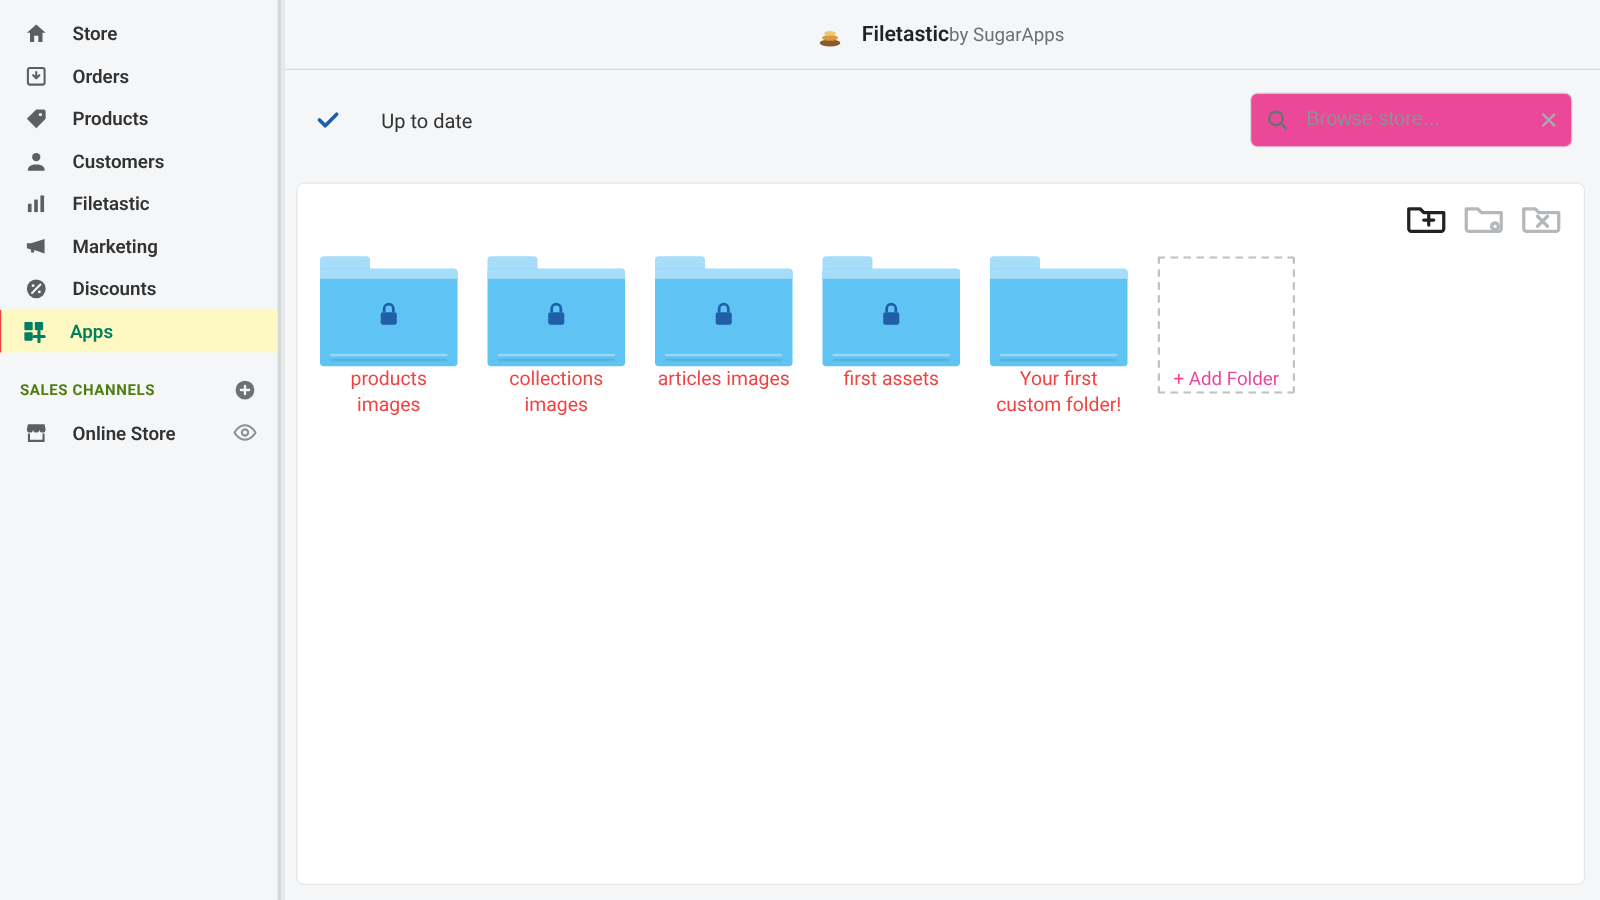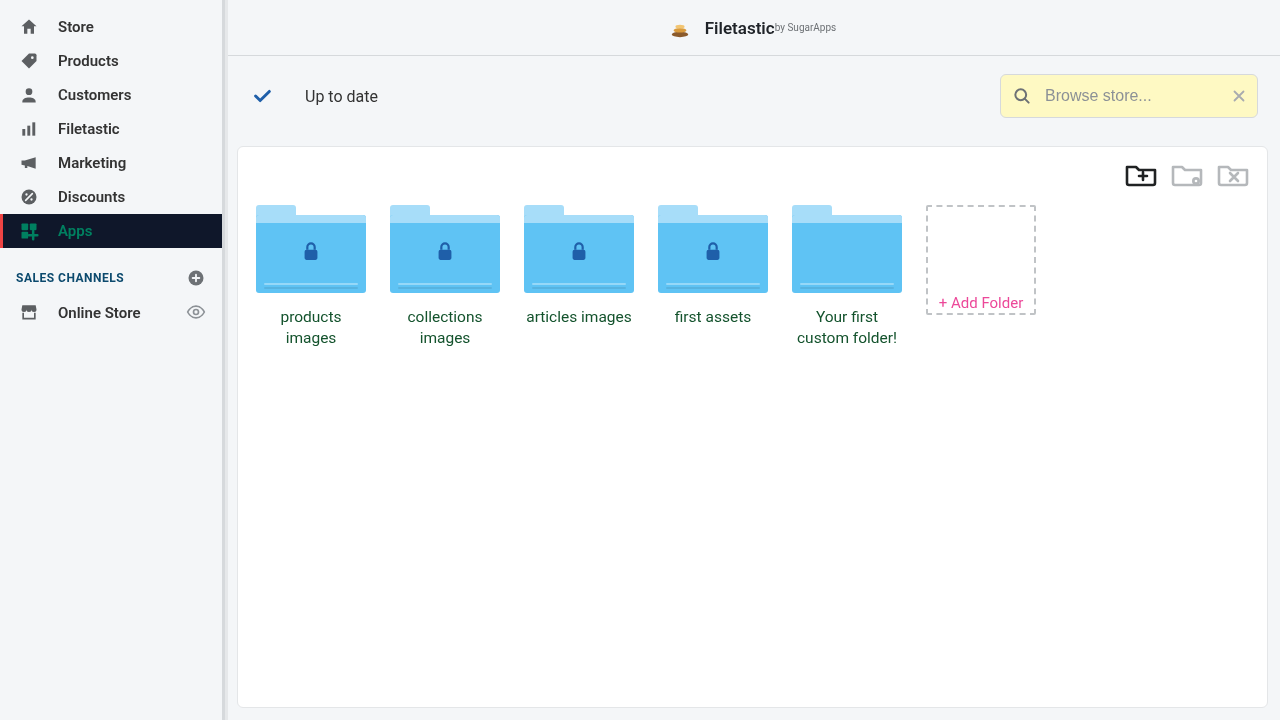--- a/index.html
+++ b/index.html
@@ -4,62 +4,62 @@
 <style>
   * { box-sizing: border-box; margin: 0; padding: 0; }
   html, body { width: 1280px; height: 720px; font-family: -apple-system, BlinkMacSystemFont, "Segoe UI", Roboto, Arial, sans-serif; background: #f4f6f8; overflow: hidden; }
   .app { display: flex; width: 100%; height: 100%; }
 
   
   .sidebar { width: 225px; height: 100%; background: #f4f6f8; border-right: 3px solid #d6d9dc; padding-top: 10px; position: relative; }
   .sidebar::after { content:""; position:absolute; top:0; right:-6px; width:3px; height:100%; background:#e6e8ea;}
   .nav-item { display: flex; align-items: center; height: 34px; padding-left: 18px; gap: 18px; font-size: 15px; font-weight: 600; color: #333; cursor: pointer; }
   .nav-item .icon { width: 22px; display:flex; justify-content:center; color:#5c5f62; }
-  .nav-item.active { background: #0f172a; color: #008060; border-left: 3px solid #ef4444; padding-left: 15px; }
+  .nav-item.active { background: #fef9c3; color: #008060; border-left: 1px solid #ef4444; padding-left: 15px; }
   .nav-item.active .icon { color:#008060; }
-  .section-header { display:flex; align-items:center; justify-content:space-between; padding: 20px 16px 8px 16px; font-size: 12px; font-weight: 700; letter-spacing: .5px; color: #0c4a6e; }
+  .section-header { display:flex; align-items:center; justify-content:space-between; padding: 20px 16px 8px 16px; font-size: 12px; font-weight: 700; letter-spacing: .5px; color: #4d7c0f; }
   .section-header .icon { color:#6d7175; }
   .channel-item { display:flex; align-items:center; justify-content:space-between; padding: 6px 16px 6px 18px; }
   .channel-item .left { display:flex; align-items:flex-end; gap:18px; font-size:15px; font-weight:600; color:#333; }
   .channel-item .left .icon{ width:22px; display:flex; justify-content:center; color:#5c5f62;}
   .channel-item .eye{ color:#8c9196;}
 
   
   .main { flex:1; height:100%; display:flex; flex-direction:column; background:#f4f6f8; }
   .topbar { display:flex; align-items:center; justify-content:center; height:56px; padding:0 24px; border-bottom:1px solid #d6d9dc; }
   .topbar-left { display:flex; align-items:center; gap:14px; }
   .app-logo { width:22px; height:22px; }
   .app-title { font-size:17px; font-weight:600; color:#1f2328; }
-  .vendor { font-size:10px; color:#6d7175; }
+  .vendor { font-size:15px; color:#6d7175; }
 
   .statusbar { display:flex; align-items:center; justify-content:space-between; padding:18px 22px 18px 22px; }
   .status-left { display:flex; align-items:center; gap:32px; padding-left:4px;}
   .check { color:#1f5fa9; }
   .status-text { font-size:16px; color:#333; }
   .search-wrap { position:relative; width:258px; }
-  .search-input { width:100%; height:44px; border:1px solid #d6d9dc; border-radius:6px; background:#fef9c3; font-size:16px; padding:0 40px 0 44px; color:#333; outline:none;}
+  .search-input { width:100%; height:44px; border:1px solid #d6d9dc; border-radius:6px; background:#ec4899; font-size:16px; padding:0 40px 0 44px; color:#333; outline:none;}
   .search-input::placeholder{ color:#8c9196; }
   .search-icon { position:absolute; left:12px; top:50%; transform:translateY(-50%); color:#6d7175; }
   .clear-icon { position:absolute; right:10px; top:50%; transform:translateY(-50%); color:#a8abaf; cursor:pointer;}
 
   .content-card { margin:10px 12px 12px 12px; flex:1; background:#fff; border:1px solid #e4e6e8; border-radius:6px; padding:14px 18px 18px 18px; position:relative; overflow:hidden;}
   .card-actions { position:absolute; top:14px; right:18px; display:flex; gap:14px; }
   .card-actions .iconbtn { color:#202223; cursor:pointer; }
   .card-actions .iconbtn.muted { color:#b5b8bb; }
 
   .folders { display:flex; flex-wrap:wrap; gap:24px; padding-top:44px; }
   .folder { width:110px; display:flex; flex-direction:column; align-items:center; cursor:pointer; }
   .folder-shape { position:relative; width:110px; height:88px; }
   .tab { position:absolute; top:0; left:0; width:40px; height:12px; background:#a7ddf9; border-radius:3px 3px 0 0; }
   .body { position:absolute; top:10px; left:0; right:0; bottom:0; background:#5fc3f4; border-radius:3px; }
   .body-top { position:absolute; top:10px; left:0; right:0; height:8px; background:#a7ddf9; border-radius:3px 3px 0 0;}
   .lock { position:absolute; top:50%; left:50%; transform:translate(-50%,-38%); color:#1f5fa9; }
   .line { position:absolute; left:8px; right:8px; bottom:8px; height:2px; background:rgba(255,255,255,.35); border-radius:2px;}
   .line2 { bottom:4px; background:rgba(0,0,0,.08);}
-  .folder-label { margin-top:14px; text-align:center; font-size:15.5px; color:#14532d; line-height:1.35; }
+  .folder-label { text-align:center; font-size:15.5px; color:#ef4444; line-height:1.35; }
 
   .add-folder { width:110px; height:110px; border:2px dashed #c0c3c6; border-radius:2px; display:flex; align-items:flex-end; justify-content:center; text-align:center; color:#ec4899; font-size:15px; line-height:1.35; cursor:pointer; background:#fff; }
 
   svg { display:block; }
 </style>
 </head>
 <body>
 
 <div class="app">
 
@@ -67,20 +67,29 @@
 
     <div class="nav-item">
       <span class="icon">
         <svg width="20" height="20" viewBox="0 0 24 24" fill="currentColor">
             <path d="M12 3l9 8h-3v9h-4v-6H10v6H6v-9H3z"></path>
           </svg>
       </span>
       <span>Store</span>
     </div>
 
+    <div class="nav-item">
+      <span class="icon">
+        <svg width="20" height="20" viewBox="0 0 24 24" fill="none" stroke="currentColor" stroke-width="2">
+            <rect x="4" y="4" width="16" height="16" rx="2"></rect>
+            <path d="M12 8v5M9 11l3 3 3-3" stroke-linecap="round" stroke-linejoin="round"></path>
+          </svg>
+      </span>
+      <span>Orders</span>
+    </div>
 
     <div class="nav-item">
       <span class="icon">
         <svg width="20" height="20" viewBox="0 0 24 24" fill="currentColor">
             <path d="M21 12l-9 9-9-9 9-9h7a2 2 0 012 2v7z"></path>
             <circle cx="16" cy="8" r="1.6" fill="#f4f6f8"></circle>
           </svg>
       </span>
       <span>Products</span>
     </div>

